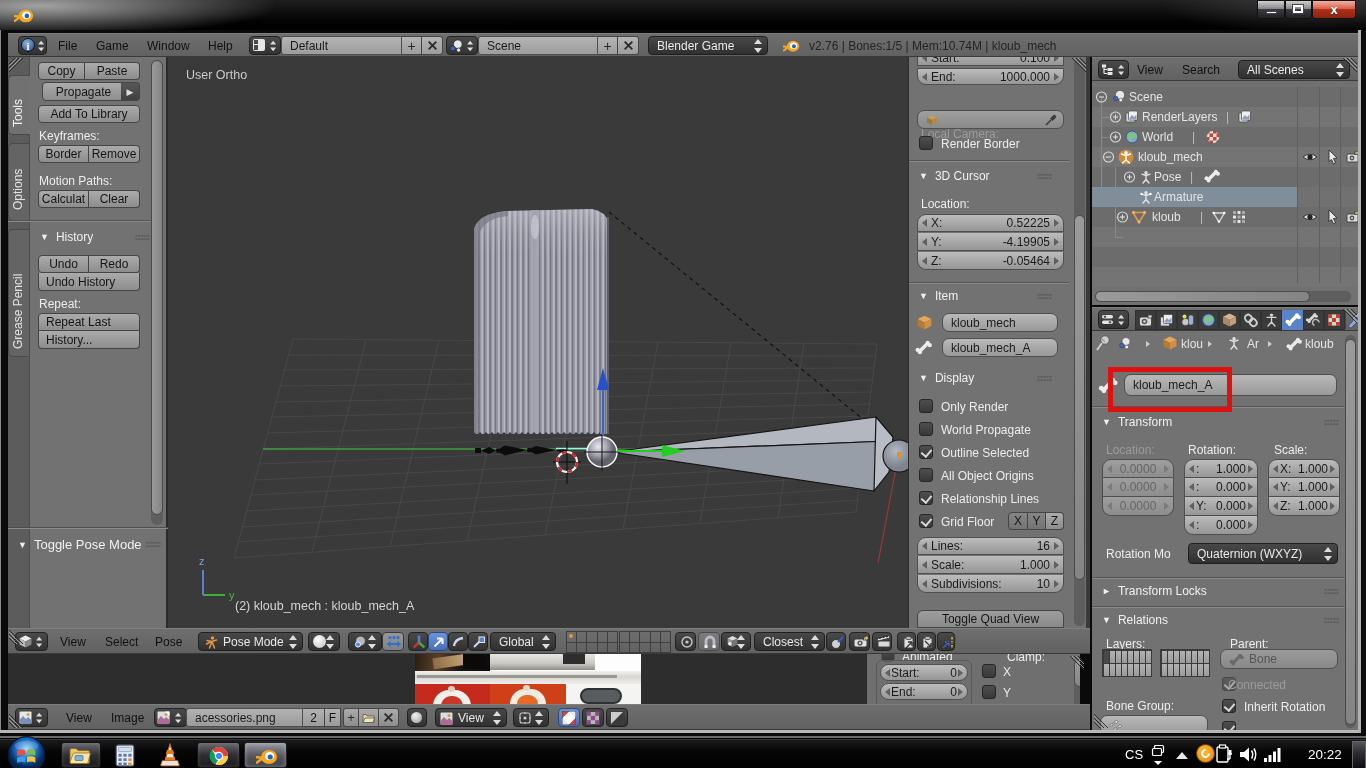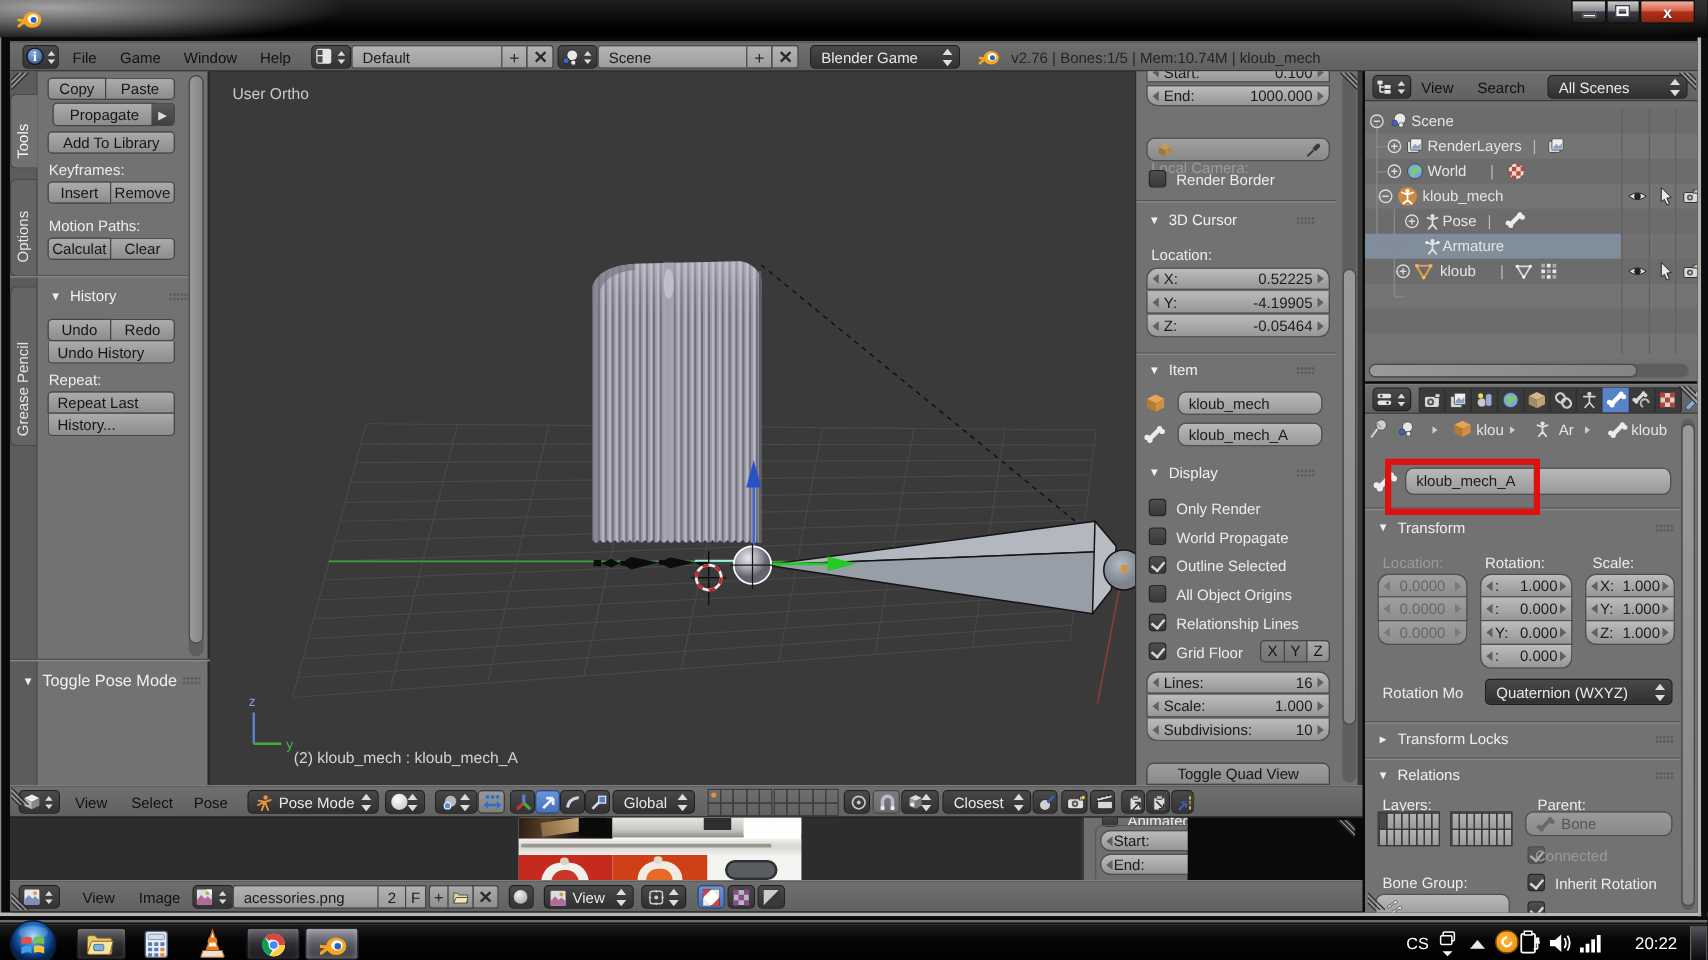--- a/index.html
+++ b/index.html
@@ -151,21 +151,21 @@
   <div class="abs" style="left:3px;top:153px;color:#e4e4e4;font-size:12px;transform:rotate(-90deg);transform-origin:0 0;white-space:nowrap;">Options</div>
   <div class="abs" style="left:0;top:172px;width:22px;height:128px;background:#646464;border-radius:5px 0 0 5px;border:1px solid #4a4a4a;border-right:1px solid #4c4c4c;"></div>
   <div class="abs" style="left:3px;top:292px;color:#e4e4e4;font-size:12px;transform:rotate(-90deg);transform-origin:0 0;white-space:nowrap;">Grease Pencil</div>
 
   <div class="btn" style="left:30px;top:5px;width:47px;height:18px;border-radius:4px 0 0 4px;">Copy</div>
   <div class="btn" style="left:77px;top:5px;width:55px;height:18px;border-radius:0 4px 4px 0;border-left:none;">Paste</div>
   <div class="btn" style="left:34px;top:25px;width:83px;height:19px;border-radius:4px 0 0 4px;">Propagate</div>
   <div class="btn" style="left:113px;top:25px;width:19px;height:19px;border-radius:0 4px 4px 0;border-left:none;background:linear-gradient(#585858,#404040);color:#ddd;font-size:9px;">▶</div>
   <div class="btn" style="left:30px;top:48px;width:102px;height:18px;">Add To Library</div>
   <div class="lbl" style="left:31px;top:72px;">Keyframes:</div>
-  <div class="btn" style="left:30px;top:88px;width:51px;height:18px;border-radius:4px 0 0 4px;">Insert</div>
+  <div class="btn" style="left:30px;top:88px;width:51px;height:18px;border-radius:4px 0 0 4px;">Border</div>
   <div class="btn" style="left:81px;top:88px;width:51px;height:18px;border-radius:0 4px 4px 0;border-left:none;">Remove</div>
   <div class="lbl" style="left:31px;top:117px;">Motion Paths:</div>
   <div class="btn" style="left:30px;top:133px;width:51px;height:18px;border-radius:4px 0 0 4px;">Calculat</div>
   <div class="btn" style="left:81px;top:133px;width:51px;height:18px;border-radius:0 4px 4px 0;border-left:none;">Clear</div>
   <div class="sep" style="left:0;top:163px;width:146px;"></div>
   <div class="ph" style="left:32px;top:173px;">History</div>
   <div class="dots" style="left:127px;top:177px;"></div>
   <div class="btn" style="left:30px;top:198px;width:51px;height:18px;border-radius:4px 0 0 4px;">Undo</div>
   <div class="btn" style="left:81px;top:198px;width:51px;height:18px;border-radius:0 4px 4px 0;border-left:none;">Redo</div>
   <div class="btn btnl" style="left:30px;top:216px;width:102px;height:18px;border-radius:0 0 4px 4px;border-top:none;">Undo History</div>
@@ -554,21 +554,21 @@
   </div>
   <div class="hbtn" style="left:929px;top:3px;width:18px;height:19px;">
     <svg width="15" height="15" viewBox="0 0 15 15" style="margin:2px 0 0 3px;">
         <path d="M2 13 L8 7 M8 7 L8 11 M8 7 L4 7" stroke="#3a5fc0" stroke-width="1.5" fill="none"></path>
         <path d="M11 2 L11 13" stroke="#d8b23a" stroke-width="1.6" stroke-dasharray="2.5 1.5"></path>
         <rect x="7" y="1.5" width="7" height="6" fill="none" stroke="#444" stroke-width=".9"></rect>
       </svg>
   </div>
 </div>
 
-<div id="imged" class="abs" style="left:8px;top:654px;width:942px;height:50px;background:#2d2d2d;overflow:hidden;">
+<div id="imged" class="abs" style="left:8px;top:654px;width:1072px;height:50px;background:#2d2d2d;overflow:hidden;">
 
   <div class="abs" style="left:407px;top:0;width:226px;height:50px;background:#fff;">
     <div class="abs" style="left:0;top:0;width:75px;height:17px;background:linear-gradient(100deg,#2a1d14,#58402a 30%,#1a1410 60%,#0c0a08);"></div>
     <div class="abs" style="left:18px;top:2px;width:34px;height:11px;background:linear-gradient(80deg,#8a6a42,#c9a87a);transform:rotate(-8deg);"></div>
     <div class="abs" style="left:48px;top:0;width:22px;height:15px;background:#0a0a0a;"></div>
     <div class="abs" style="left:75px;top:0;width:105px;height:16px;background:linear-gradient(#e8e6e2,#c9c7c2 60%,#8f8d88);"></div>
     <div class="abs" style="left:180px;top:0;width:46px;height:14px;background:#fdfdfd;"></div>
     <div class="abs" style="left:148px;top:0;width:22px;height:10px;background:#2e2e2e;"></div>
     <div class="abs" style="left:0;top:17px;width:226px;height:13px;background:linear-gradient(#f2f1ef,#d8d6d2 45%,#efeeec);"></div>
     <div class="abs" style="left:2px;top:21px;width:200px;height:3px;background:#9a9892;"></div>

